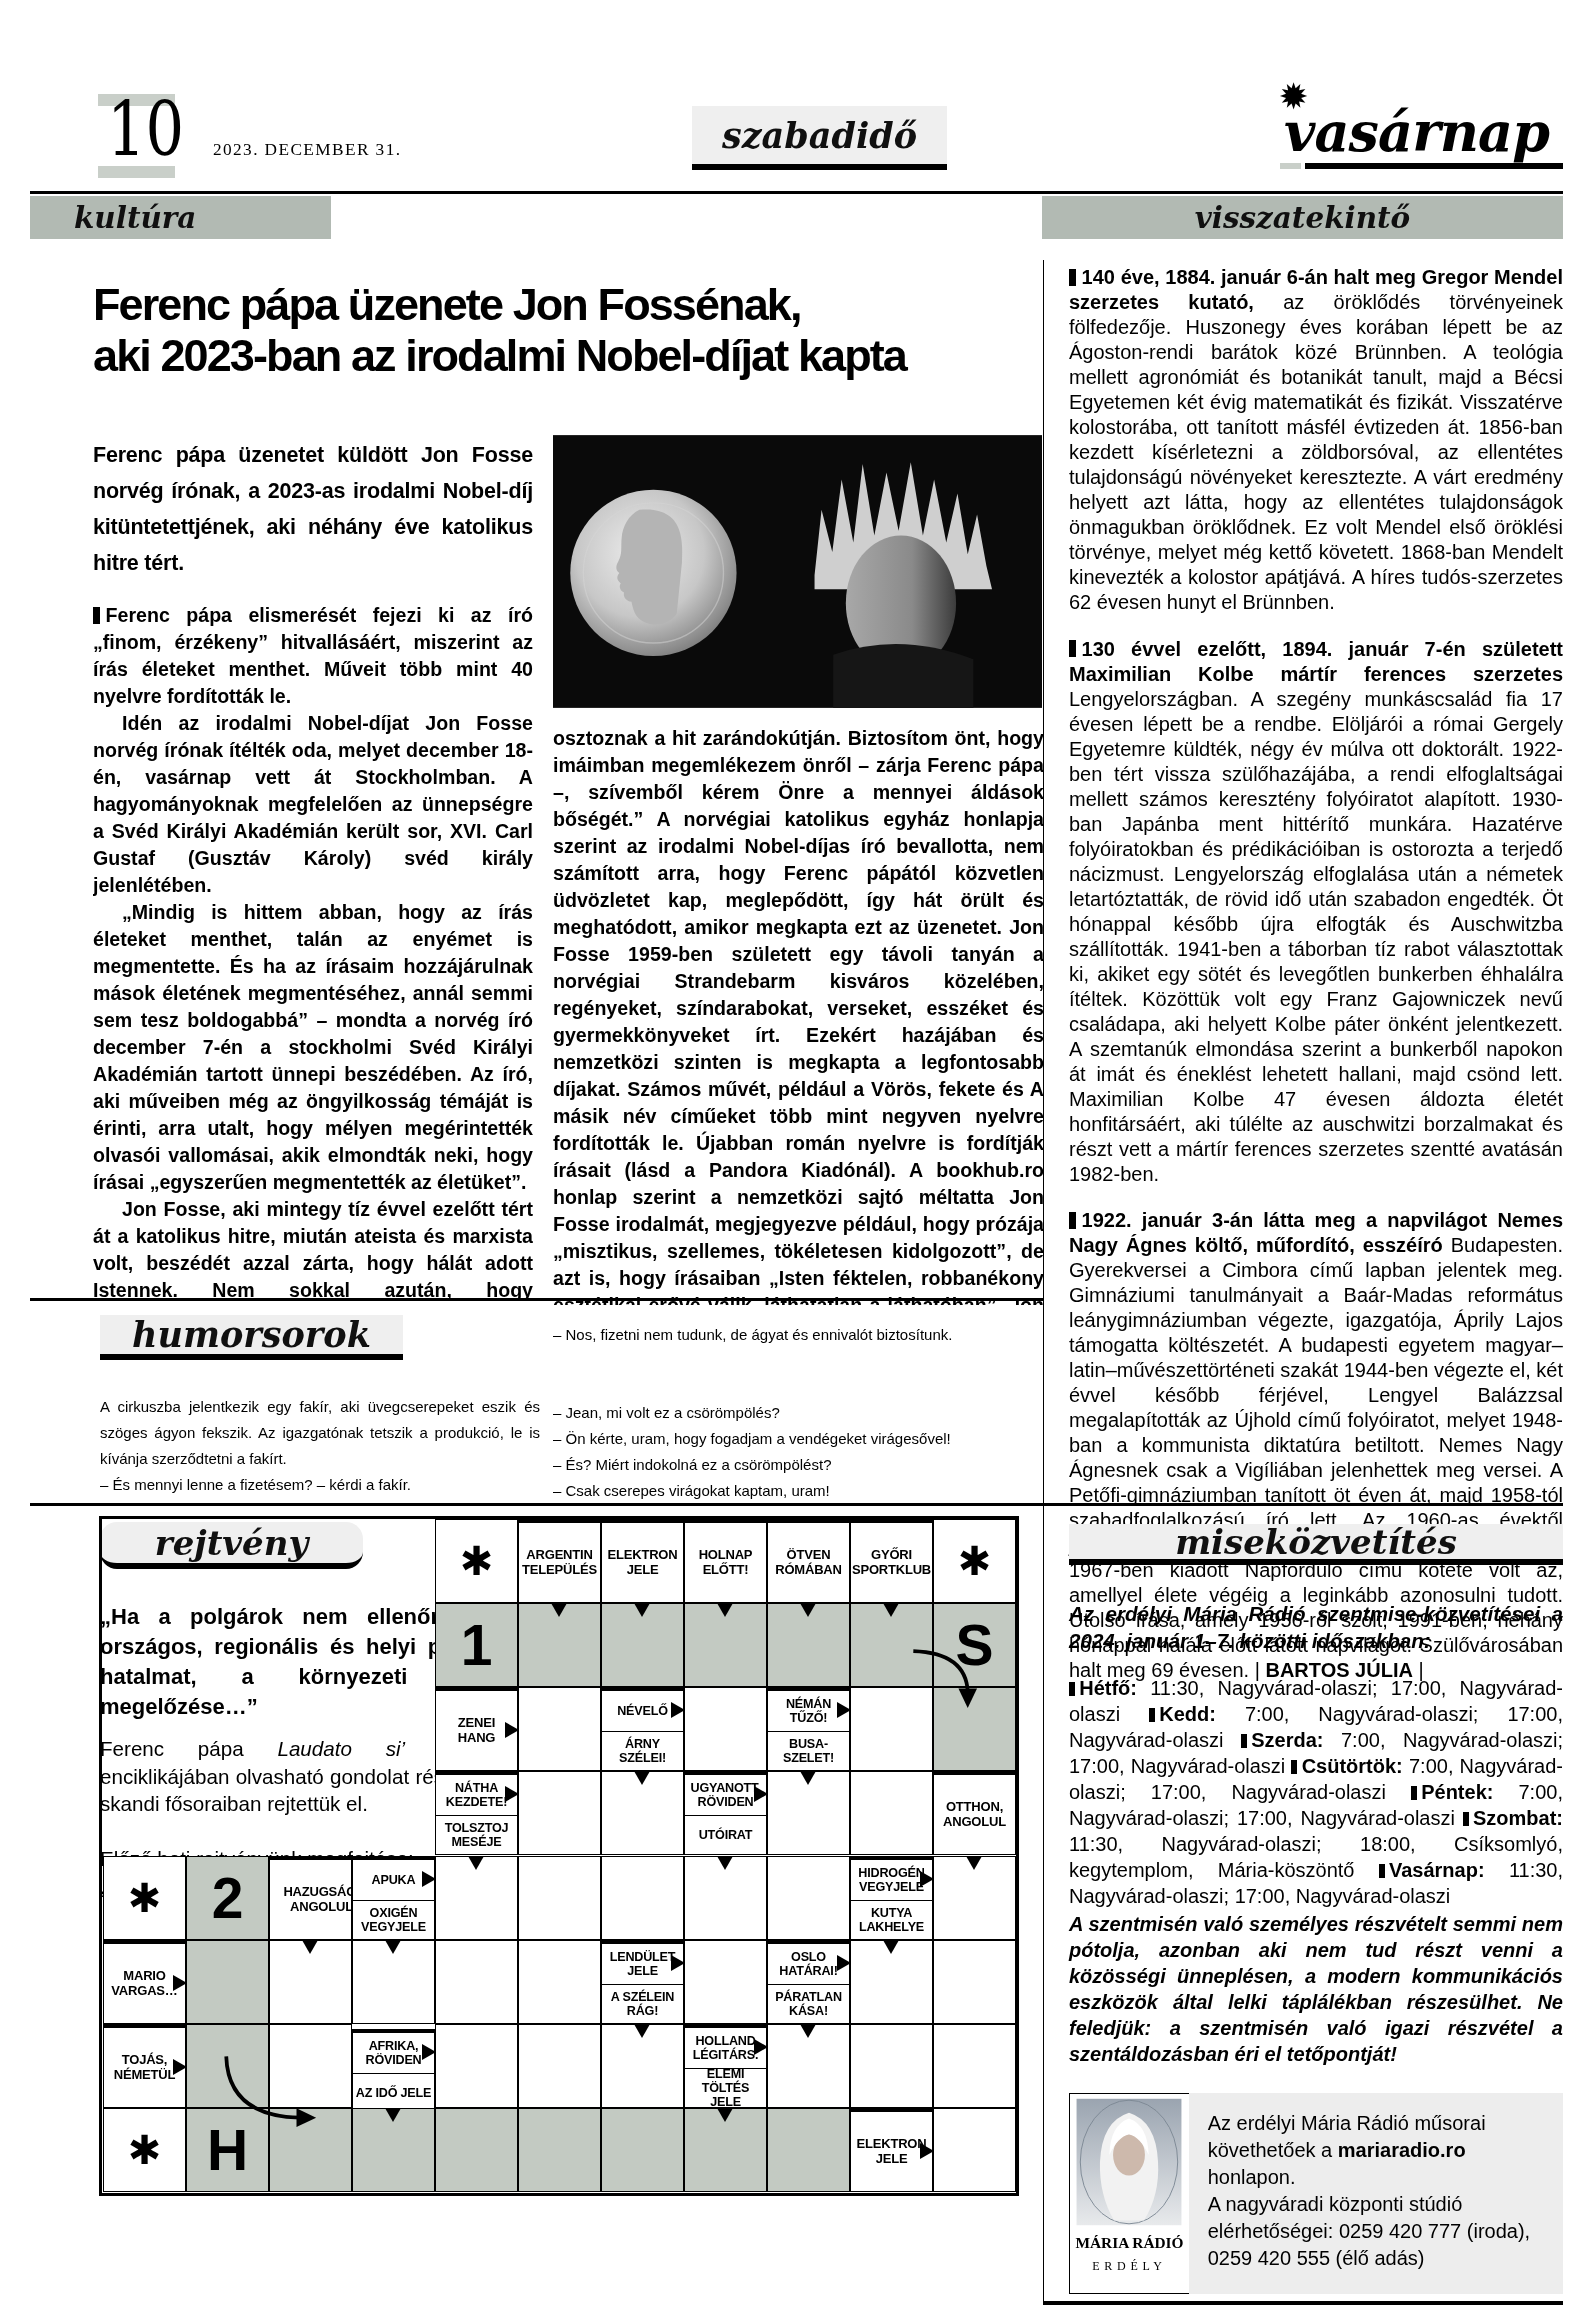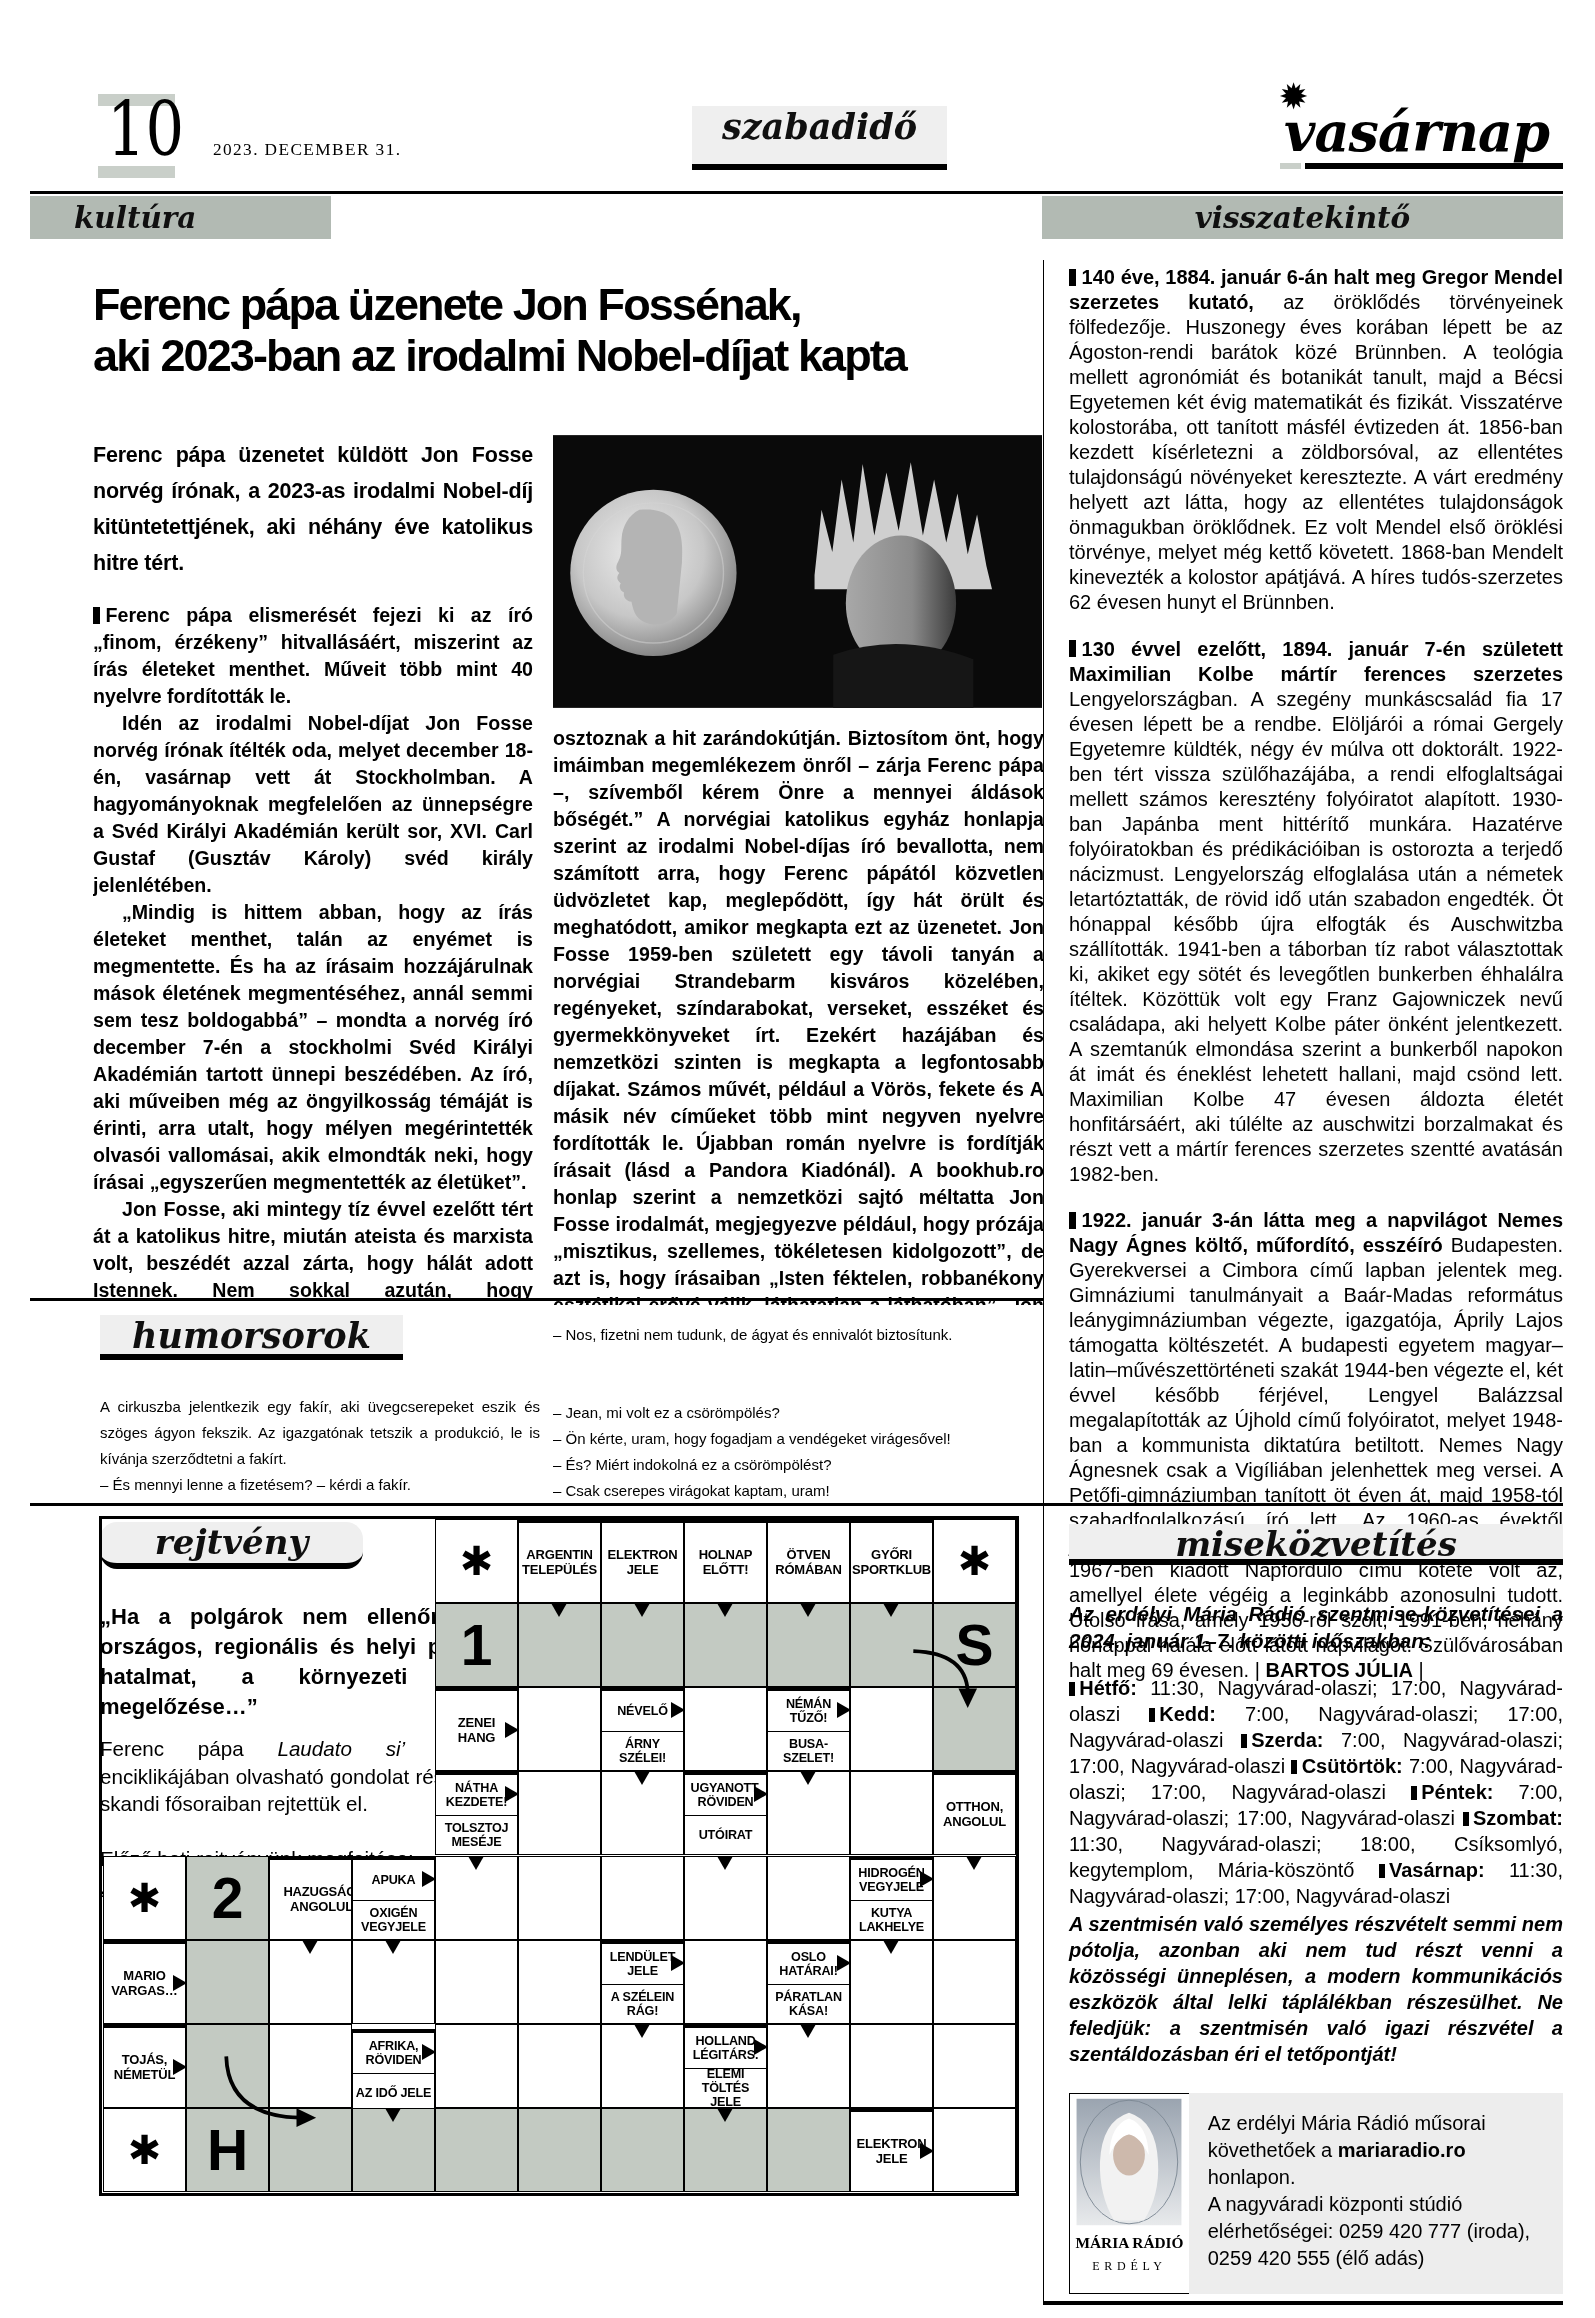--- a/index.html
+++ b/index.html
@@ -6,21 +6,21 @@
   #page{position:relative;width:1595px;height:2319px;background:#fff;overflow:hidden;
         font-family:"Liberation Sans",sans-serif;color:#000;}
   .abs{position:absolute;}
   
   .regmark{position:absolute;background:#c9cfc9;}
   #pagenum{position:absolute;left:107px;top:92px;font-family:"DejaVu Serif",serif;
            font-size:74px;line-height:75px;transform:scaleX(.82);transform-origin:left top;}
   #pagedate{position:absolute;left:213px;top:140px;font-family:"Liberation Serif",serif;
             font-size:17.3px;letter-spacing:1.4px;}
   .graybox{background:#efefef;border-bottom:6px solid #000;display:flex;
-           align-items:flex-start;justify-content:center;box-sizing:border-box;}
+           align-items:center;justify-content:center;box-sizing:border-box;}
   .serif-label{font-family:"DejaVu Serif",serif;font-style:italic;font-weight:700;color:#101010;}
   #szabadido-box{left:692px;top:106px;width:255px;height:64px;}
   #szabadido-box span{font-size:35px;}
   #masthead{position:absolute;left:1284px;top:92px;width:280px;height:82px;}
   #masthead .word{font-family:"DejaVu Serif",serif;font-style:italic;font-weight:700;
                   font-size:54px;letter-spacing:-0.9px;position:absolute;left:0;top:8.4px;}
   #masthead .sun{position:absolute;left:-5.6px;top:-16px;font-size:36px;font-family:"DejaVu Sans",sans-serif;}
   #masthead .bar{position:absolute;left:21px;top:71px;width:258px;height:6px;background:#000;}
   #masthead .tick{position:absolute;left:-3.7px;top:71px;width:20.6px;height:6px;background:#c9cfc9;}
   #toprule{left:30px;top:191px;width:1533px;height:3.3px;background:#000;}

